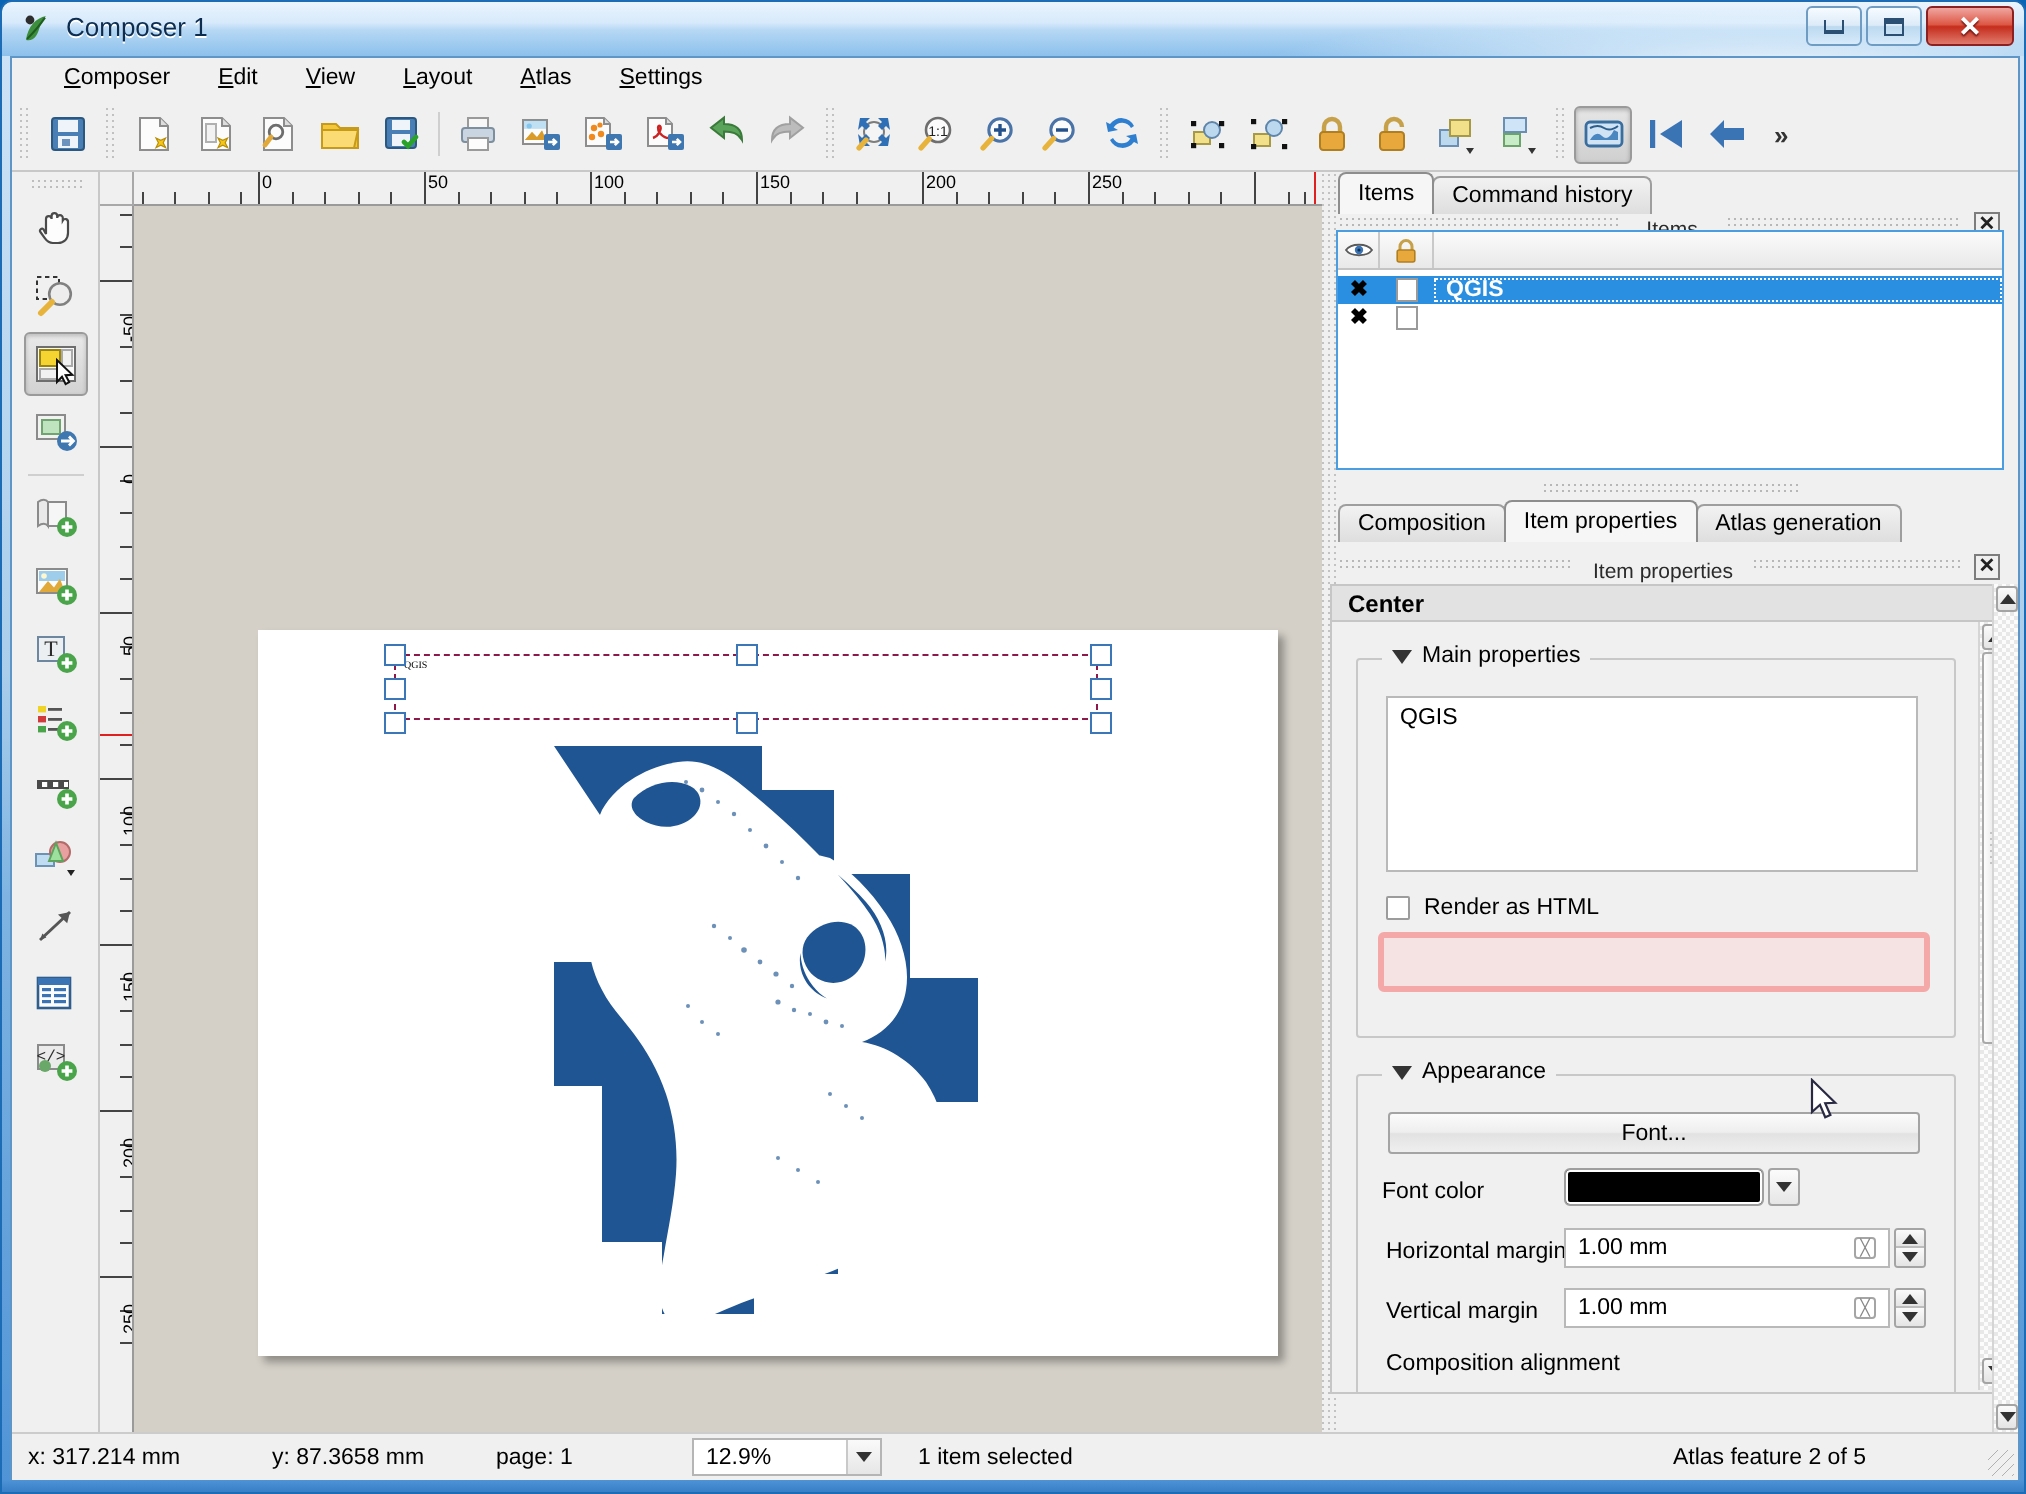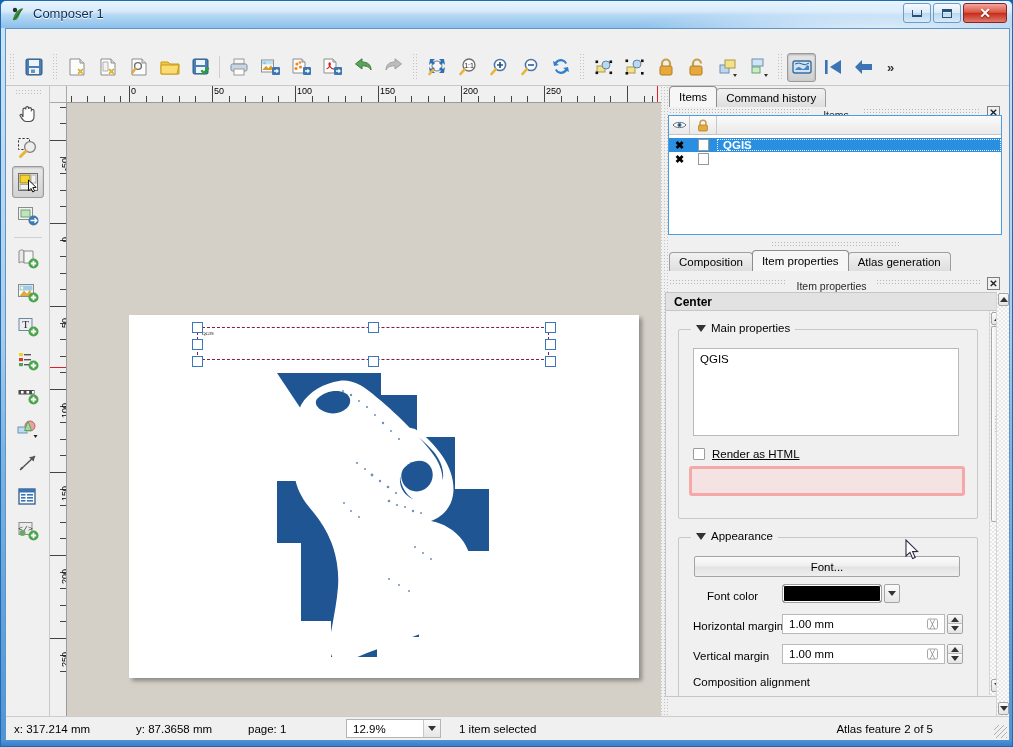--- a/index.html
+++ b/index.html
@@ -387,20 +387,28 @@
           <div class="glyph-max"></div>
         </div>
       <div class="win-btn close">
           <span class="glyph-close">✕</span>
         </div>
     </div>
   </div>
 
   <div id="client">
 
+    <div id="menubar">
+      <div class="menu-item"><u>C</u><span>omposer</span></div>
+      <div class="menu-item"><u>E</u><span>dit</span></div>
+      <div class="menu-item"><u>V</u><span>iew</span></div>
+      <div class="menu-item"><u>L</u><span>ayout</span></div>
+      <div class="menu-item"><u>A</u><span>tlas</span></div>
+      <div class="menu-item"><u>S</u><span>ettings</span></div>
+    </div>
 
     <div id="toolbar">
       <div class="tb-grip"></div>
 
       <div class="tb-btn">
         <svg width="22" height="22" viewBox="0 0 22 22">
           <rect x="3" y="3" width="16" height="16" rx="1.5" fill="#4a7fb5" stroke="#2d5party"></rect>
           <rect x="3" y="3" width="16" height="16" rx="1.5" fill="#4a7fb5" stroke="#2c5880"></rect>
           <rect x="6" y="4" width="10" height="6" fill="#eef4fa"></rect>
           <rect x="6" y="12" width="10" height="6" fill="#eef4fa"></rect>
@@ -1026,36 +1034,36 @@
         <div id="prop-label-hdr">Center</div>
 
         <div id="prop-body">
 
           <div class="group" style="left:12px; top:18px; width:300px; height:190px;">
             <div class="group-title">
               <span class="tri-down"></span>
               <span>Main properties</span>
             </div>
             <div class="textarea" style="left:14px; top:18px; width:266px; height:88px;">QGIS</div>
-            <div class="checkrow" style="left:14px; top:118px;text-decoration:underline;">
+            <div class="checkrow" style="left:14px; top:118px;">
               <div class="cbox"></div>
               <span>Render as HTML</span>
             </div>
             <div class="redbox" style="left:10px; top:136px; width:276px; height:30px;"></div>
           </div>
 
           <div class="group" style="left:12px; top:226px; width:300px; height:175px;">
             <div class="group-title">
               <span class="tri-down"></span>
               <span>Appearance</span>
             </div>
 
             <div class="btn" style="left:15px; top:18px; width:266px; height:21px;">Font...</div>
 
-            <div class="proprow-label" style="left:28px; top:52px;">Font color</div>
+            <div class="proprow-label" style="left:12px; top:52px;">Font color</div>
             <div class="colorbtn" style="left:103px; top:46px; width:100px; height:19px;"></div>
             <div class="colordrop" style="left:205px; top:46px; width:16px; height:19px;">
               <span style="width:0;height:0;border-left:4px solid transparent;border-right:4px solid transparent;border-top:5px solid #333;"></span>
             </div>
 
             <div class="proprow-label" style="left:14px; top:82px;">Horizontal margin</div>
             <div class="spin" style="left:103px; top:76px; width:163px; height:20px;">
               <span>1.00 mm</span>
               <span class="clear">╳</span>
             </div>

